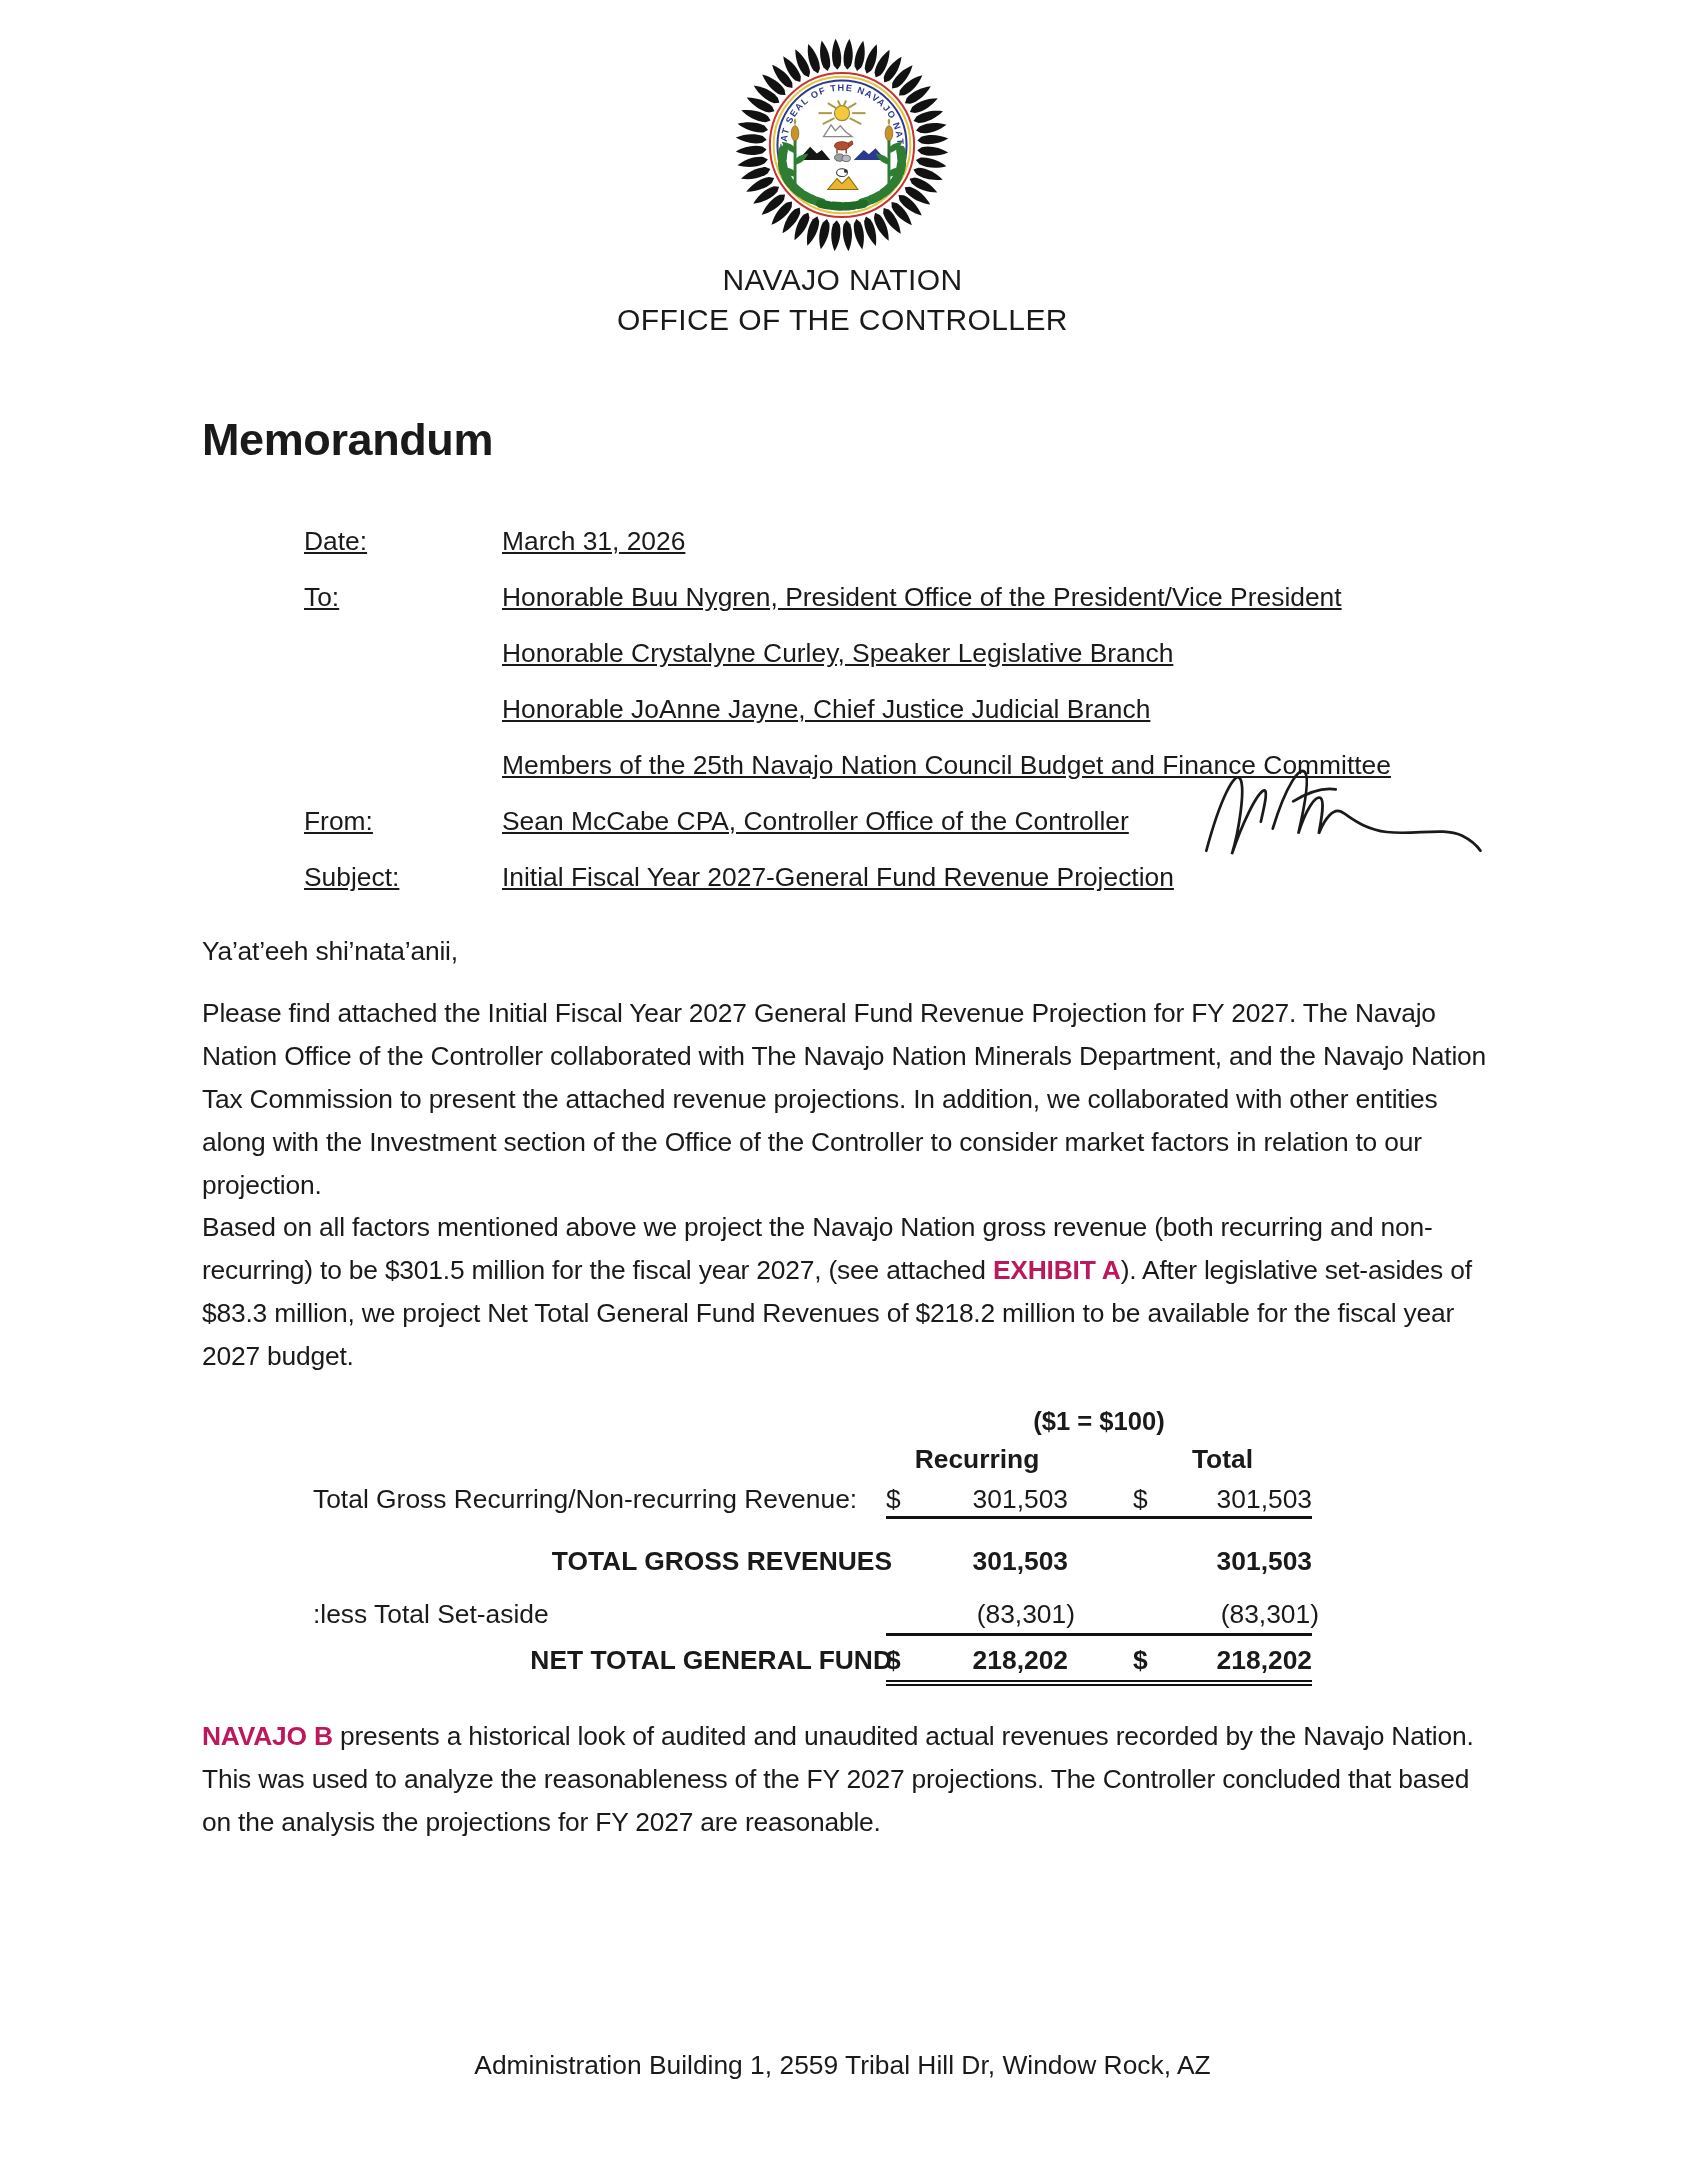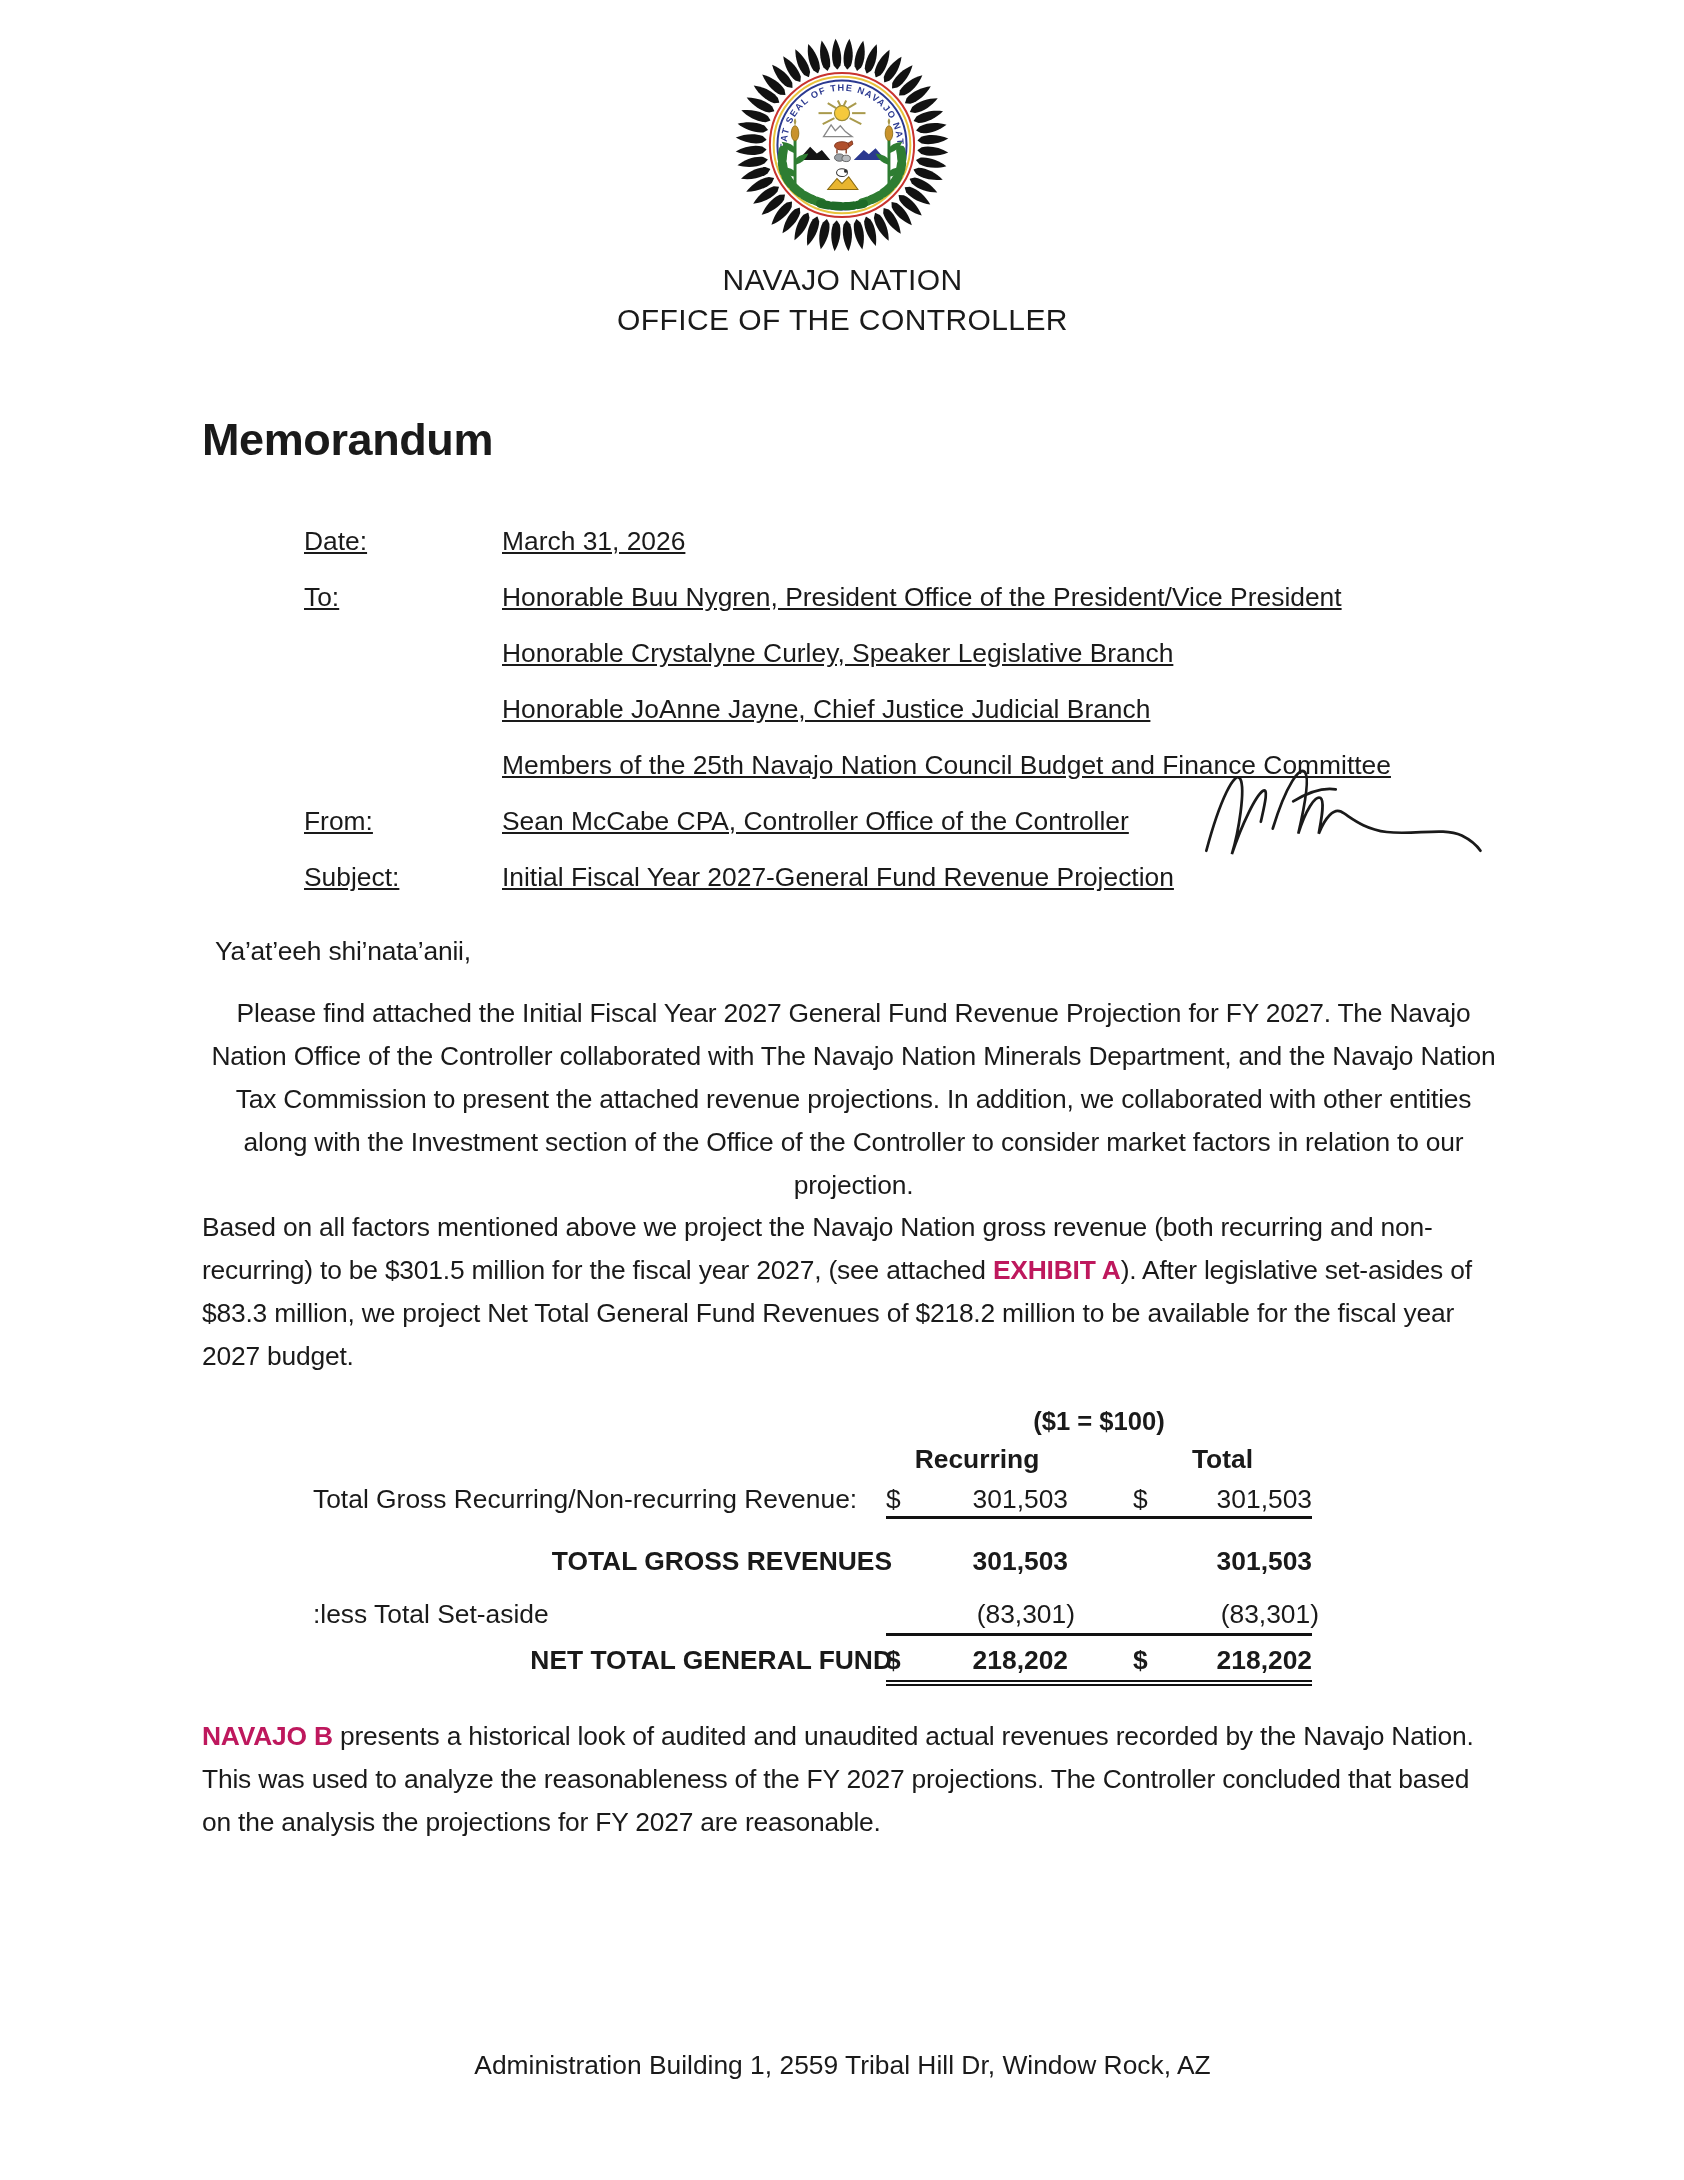--- a/index.html
+++ b/index.html
@@ -17,22 +17,22 @@
   .memo-title{position:absolute;left:202px;top:414px;margin:0;font-size:45px;font-weight:700;letter-spacing:-0.4px;}
   
   .fields{position:absolute;left:304px;top:501px;width:1210px;font-size:26.4px;}
   .frow{display:flex;height:56px;align-items:flex-end;text-decoration:underline;}
   .flabel{width:198px;flex:0 0 198px;}
   .fvalue{flex:1;white-space:nowrap;}
   
   .signature{position:absolute;left:1191px;top:750px;width:298px;height:124px;}
   
   .body-text{position:absolute;left:202px;width:1303px;margin:0;font-size:26.4px;line-height:43px;letter-spacing:-0.2px;}
-  .greeting{top:930px;margin-left:13px;}
-  .para1{top:992px;text-align:center;}
+  .greeting{top:930px;}
+  .para1{top:992px;}
   .para2{top:1206px;}
   .para3{top:1715px;}
   .red{color:#be185d;font-weight:700;}
   
   .fin-table{position:absolute;left:302px;top:1387px;width:1014px;height:315px;font-size:26.4px;}
   .trow{position:absolute;left:0;width:1014px;height:34px;line-height:34px;}
   .trow .lbl{position:absolute;left:0;top:0;width:579px;margin-left:11px;}
   .lbl.right{text-align:right;}
   .cur{position:absolute;top:0;width:34px;text-align:left;}
   .c1cur{left:584px;}

